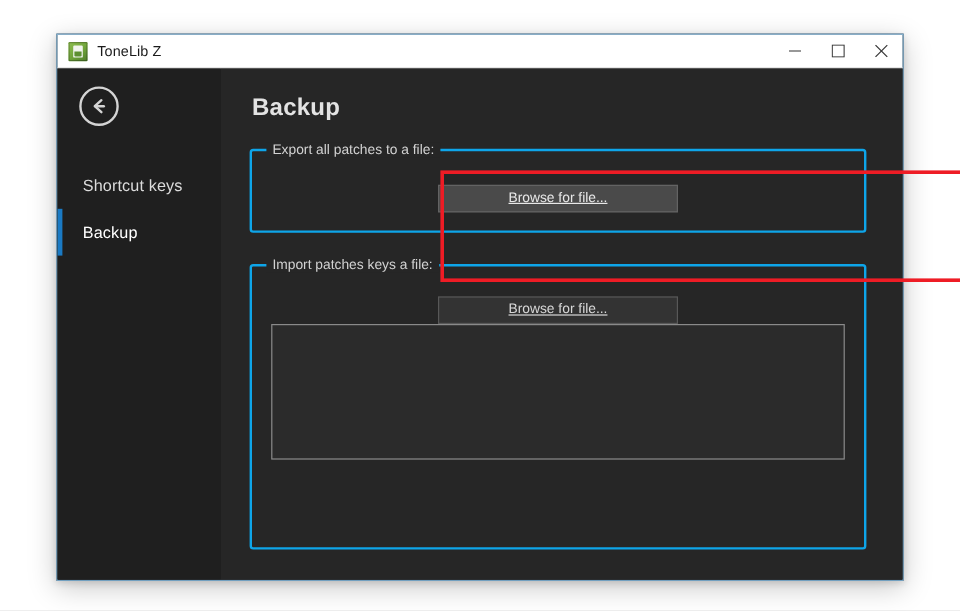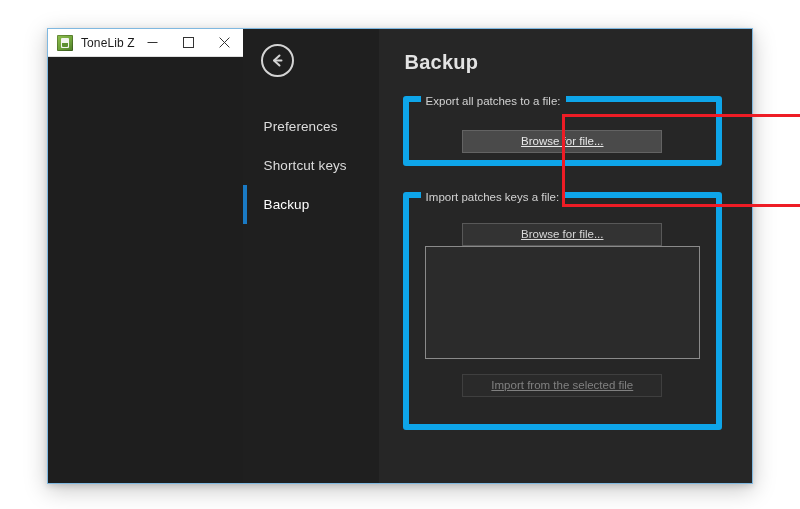--- a/index.html
+++ b/index.html
@@ -27,21 +27,21 @@
     position: absolute;
     left: 47px;
     top: 28px;
     width: 706px;
     height: 456px;
     background: #1e1e1e;
     border: 1px solid #7fb8e0;
     box-sizing: border-box;
     box-shadow: 0 6px 22px rgba(0,0,0,0.22), 0 2px 6px rgba(0,0,0,0.14);
     display: flex;
-    flex-direction: row;
+    flex-direction: column;
   }
 
   
   #titlebar {
     height: 27px;
     min-height: 27px;
     background: #ffffff;
     border-bottom: 1px solid #dfdfdf;
     display: flex;
     align-items: center;
@@ -165,21 +165,21 @@
     font-size: 20px;
     font-weight: bold;
     color: #e3e3e3;
     letter-spacing: 0.2px;
     margin: 0 0 22px 2px;
   }
 
   
   .groupbox {
     position: relative;
-    border: 6px solid #0ea5e9;
+    border: 2px solid #0ea5e9;
     border-radius: 3px;
     padding: 18px 16px 16px 16px;
     box-sizing: border-box;
   }
   .groupbox > .gb-title {
     position: absolute;
     top: -7px;
     left: 12px;
     padding: 0 5px;
     background: #262626;
@@ -293,23 +293,20 @@
       <div id="sidebar">
 
         <div id="back-button">
           <svg width="17" height="17" viewBox="0 0 17 17">
             <path d="M10.5 3.5 L5 8.5 L10.5 13.5" fill="none" stroke="#d4d4d4" stroke-width="2" stroke-linecap="round" stroke-linejoin="round"></path>
             <line x1="5.4" y1="8.5" x2="12.5" y2="8.5" stroke="#d4d4d4" stroke-width="2" stroke-linecap="round"></line>
           </svg>
         </div>
 
         <div class="nav-item">
-          <span class="nav-label">Preferences</span>
-        </div>
-        <div class="nav-item">
           <span class="nav-label">Shortcut keys</span>
         </div>
         <div class="nav-item active">
           <span class="nav-label">Backup</span>
         </div>
 
       </div>
 
       <div id="content">
 
@@ -325,23 +322,20 @@
         <div class="groupbox" id="import-group">
           <span class="gb-title">Import patches keys a file:</span>
 
           <div class="btn-wrap-top">
             <button class="wide-button normal">Browse for file...</button>
           </div>
 
 
           <div id="recent-imports-list"></div>
 
-          <div class="btn-wrap-bottom">
-            <button class="wide-button disabled">Import from the selected file</button>
-          </div>
         </div>
 
         <div id="red-highlight"></div>
 
       </div>
 
     </div>
   </div>
 </div>
 

